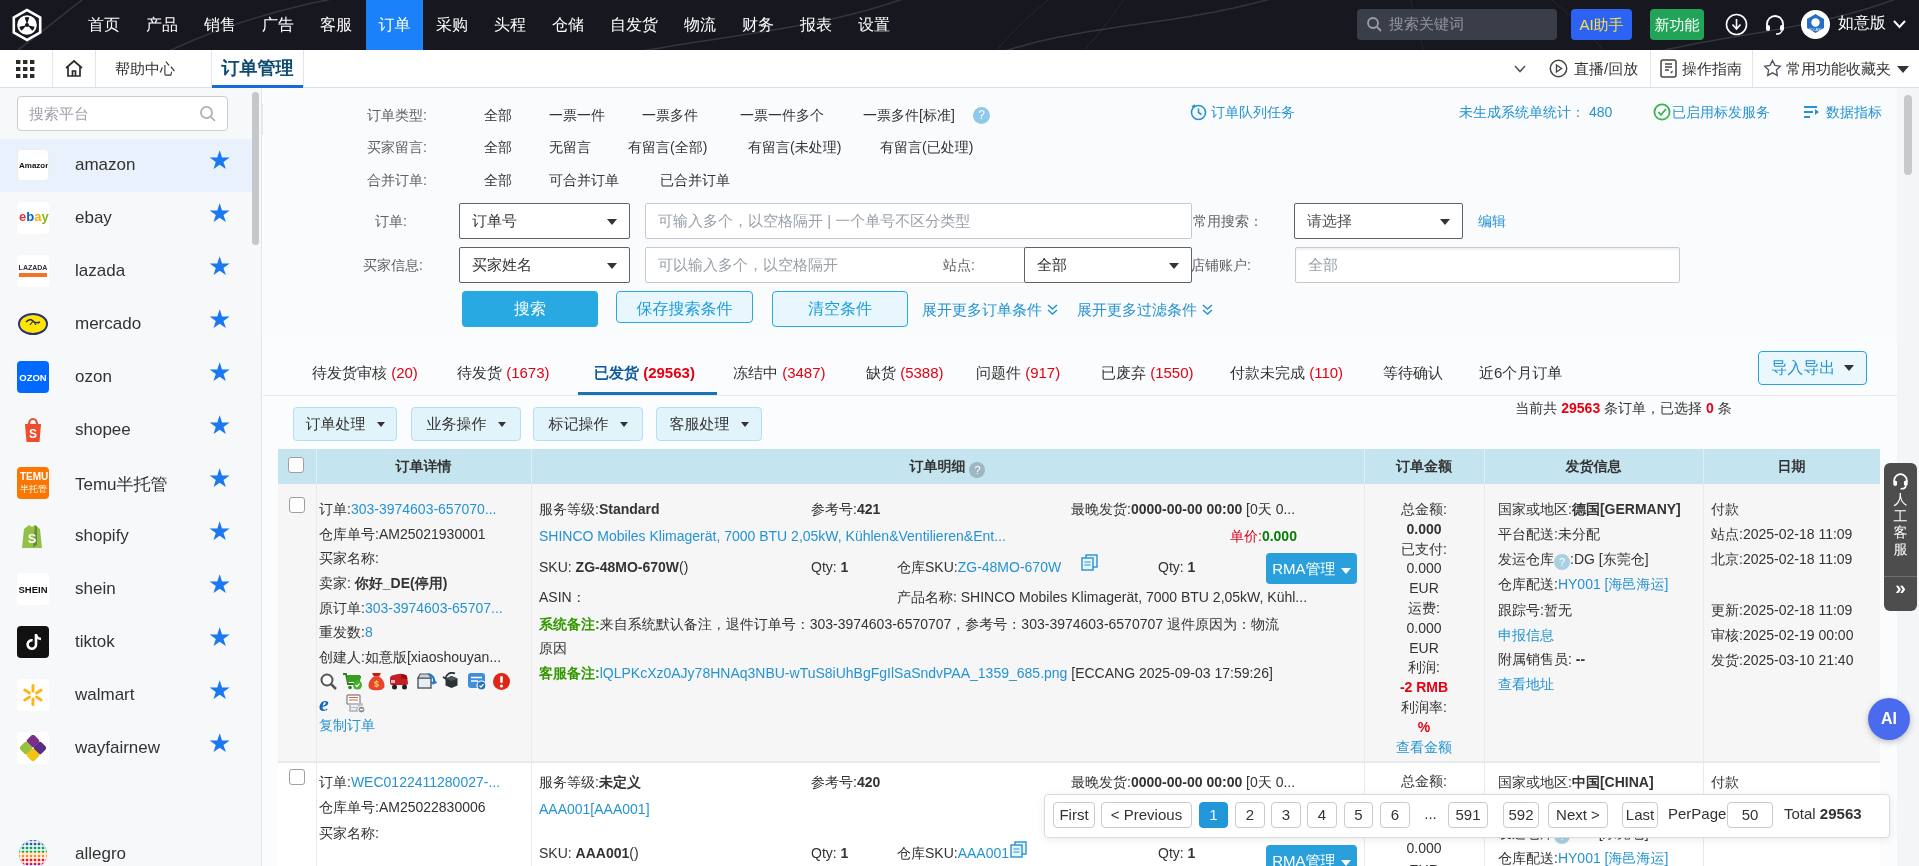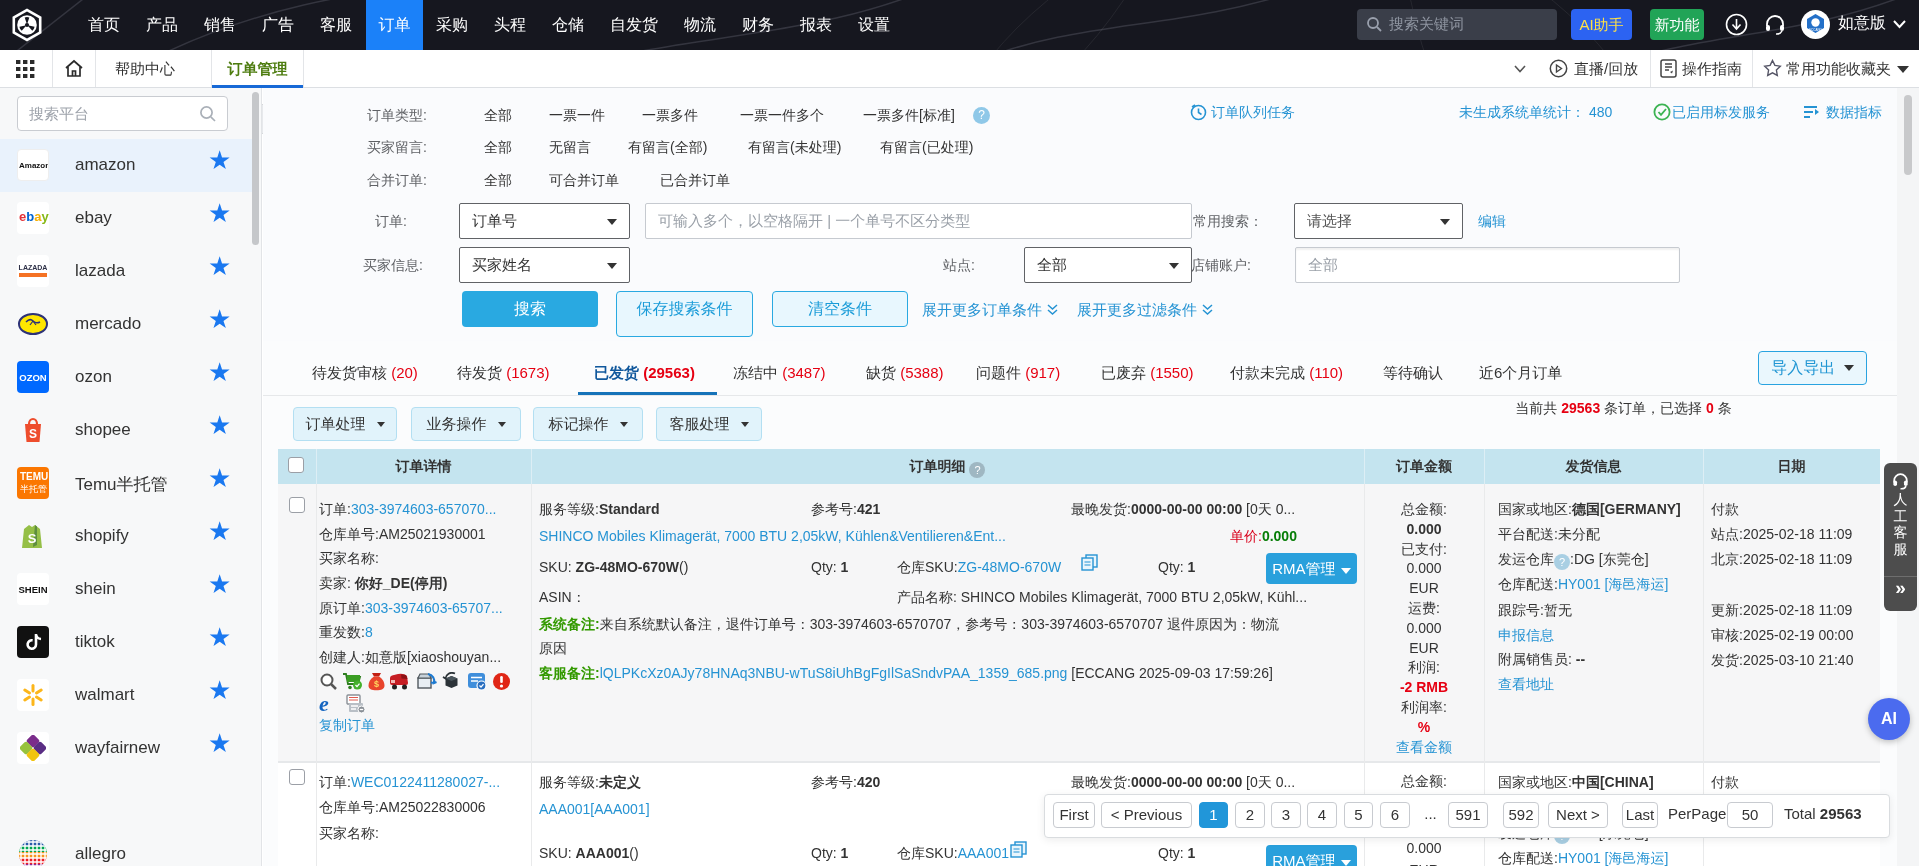--- a/index.html
+++ b/index.html
@@ -125,21 +125,21 @@
         <rect x="14" y="14" width="4.4" height="4"></rect>
       </g>
     </svg>
 <div class="vdiv" style="left:52px"></div>
 <svg class="abs" style="left:64px;top:9px" width="20" height="19" viewBox="0 0 20 19">
       <path d="M2 9 L10 2 L18 9 M4 8 V17 H16 V8 M8.5 17 v-5 h3 v5" fill="none" stroke="#2b2b2b" stroke-width="1.7"></path>
     </svg>
 <div class="vdiv" style="left:95px"></div>
 <div class="abs" style="left:115px;top:10px;font-size:15px;color:#333">帮助中心</div>
 <div class="vdiv" style="left:211px"></div>
-<div class="abs" style="left:212px;top:0;width:91px;height:38px;text-align:center;line-height:37px;font-size:15px;color:#4d7c0f;font-weight:bold">订单管理</div>
+<div class="abs" style="left:212px;top:0;width:91px;height:38px;text-align:center;line-height:37px;font-size:18px;color:#0c4a6e;font-weight:bold">订单管理</div>
 <div class="abs" style="left:212px;top:35px;width:91px;height:3px;background:#1769d6"></div>
 <div class="vdiv" style="left:303px"></div>
 <svg class="abs" style="left:1513px;top:14px" width="14" height="10" viewBox="0 0 14 10">
       <path d="M2 2 l5 5.5 5-5.5" fill="none" stroke="#555" stroke-width="1.6"></path>
     </svg>
 
 <svg class="abs" style="left:1549px;top:9px" width="19" height="19" viewBox="0 0 19 19">
       <circle cx="9.5" cy="9.5" r="8.2" fill="none" stroke="#444" stroke-width="1.5"></circle>
       <path d="M7.5 6 l5 3.5 -5 3.5 z" fill="none" stroke="#444" stroke-width="1.4"></path>
     </svg>
@@ -358,27 +358,28 @@
 
 <div class="flab" style="left:112px;top:125px;width:77px">订单:</div>
 <div class="sel" style="left:196px;top:115px;width:171px">订单号<span class="tri"></span></div>
 <div class="inp" style="left:382px;top:115px;width:547px">可输入多个，以空格隔开 | 一个单号不区分类型</div>
 <div class="flab" style="left:930px;top:125px;width:90px">常用搜索：</div>
 <div class="sel" style="left:1031px;top:115px;width:169px;color:#555">请选择<span class="tri"></span></div>
 <div class="blulink" style="left:1215px;top:125px">编辑</div>
 
 <div class="flab" style="left:100px;top:169px;width:90px">买家信息:</div>
 <div class="sel" style="left:196px;top:159px;width:171px">买家姓名<span class="tri"></span></div>
+<div class="inp" style="left:382px;top:159px;width:463px">可以输入多个，以空格隔开</div>
 <div class="flab" style="left:680px;top:169px;width:68px">站点:</div>
 <div class="sel" style="left:761px;top:159px;width:168px">全部<span class="tri"></span></div>
 <div class="flab" style="left:928px;top:169px;width:90px">店铺账户:</div>
 <div class="inp" style="left:1032px;top:159px;width:385px;box-shadow:inset 0 2px 2px rgba(0,0,0,.06)">全部</div>
 
 <div class="abs" style="left:199px;top:203px;width:136px;height:36px;background:#29a9e1;border-radius:4px;color:#fff;font-size:16px;text-align:center;line-height:36px">搜索</div>
-<div class="abs" style="left:353px;top:203px;width:137px;height:46px;background:#e8f7fe;border:1px solid #29a9e1;border-radius:4px;color:#1b9cd8;font-size:16px;text-align:center;line-height:34px">保存搜索条件</div>
+<div class="abs" style="left:353px;top:203px;width:137px;height:32px;background:#e8f7fe;border:1px solid #29a9e1;border-radius:4px;color:#1b9cd8;font-size:16px;text-align:center;line-height:34px">保存搜索条件</div>
 <div class="abs" style="left:509px;top:203px;width:136px;height:36px;background:#e8f7fe;border:1px solid #29a9e1;border-radius:4px;color:#1b9cd8;font-size:16px;text-align:center;line-height:34px">清空条件</div>
 <div class="blulink" style="left:659px;top:213px;font-size:15px">展开更多订单条件 <svg width="13" height="12" viewBox="0 0 13 12" style="vertical-align:-1px">
         <path d="M2 1 l4.5 4 4.5-4 M2 6 l4.5 4 4.5-4" fill="none" stroke="#2593d3" stroke-width="1.5"></path>
       </svg></div>
 <div class="blulink" style="left:814px;top:213px;font-size:15px">展开更多过滤条件 <svg width="13" height="12" viewBox="0 0 13 12" style="vertical-align:-1px">
         <path d="M2 1 l4.5 4 4.5-4 M2 6 l4.5 4 4.5-4" fill="none" stroke="#2593d3" stroke-width="1.5"></path>
       </svg></div>
 
 <div class="abs" style="left:0;top:307px;width:1656px;height:1px;background:#e6e8ea"></div>
 <div class="otab" style="left:49px;top:276px">待发货审核 <i>(20)</i></div>

